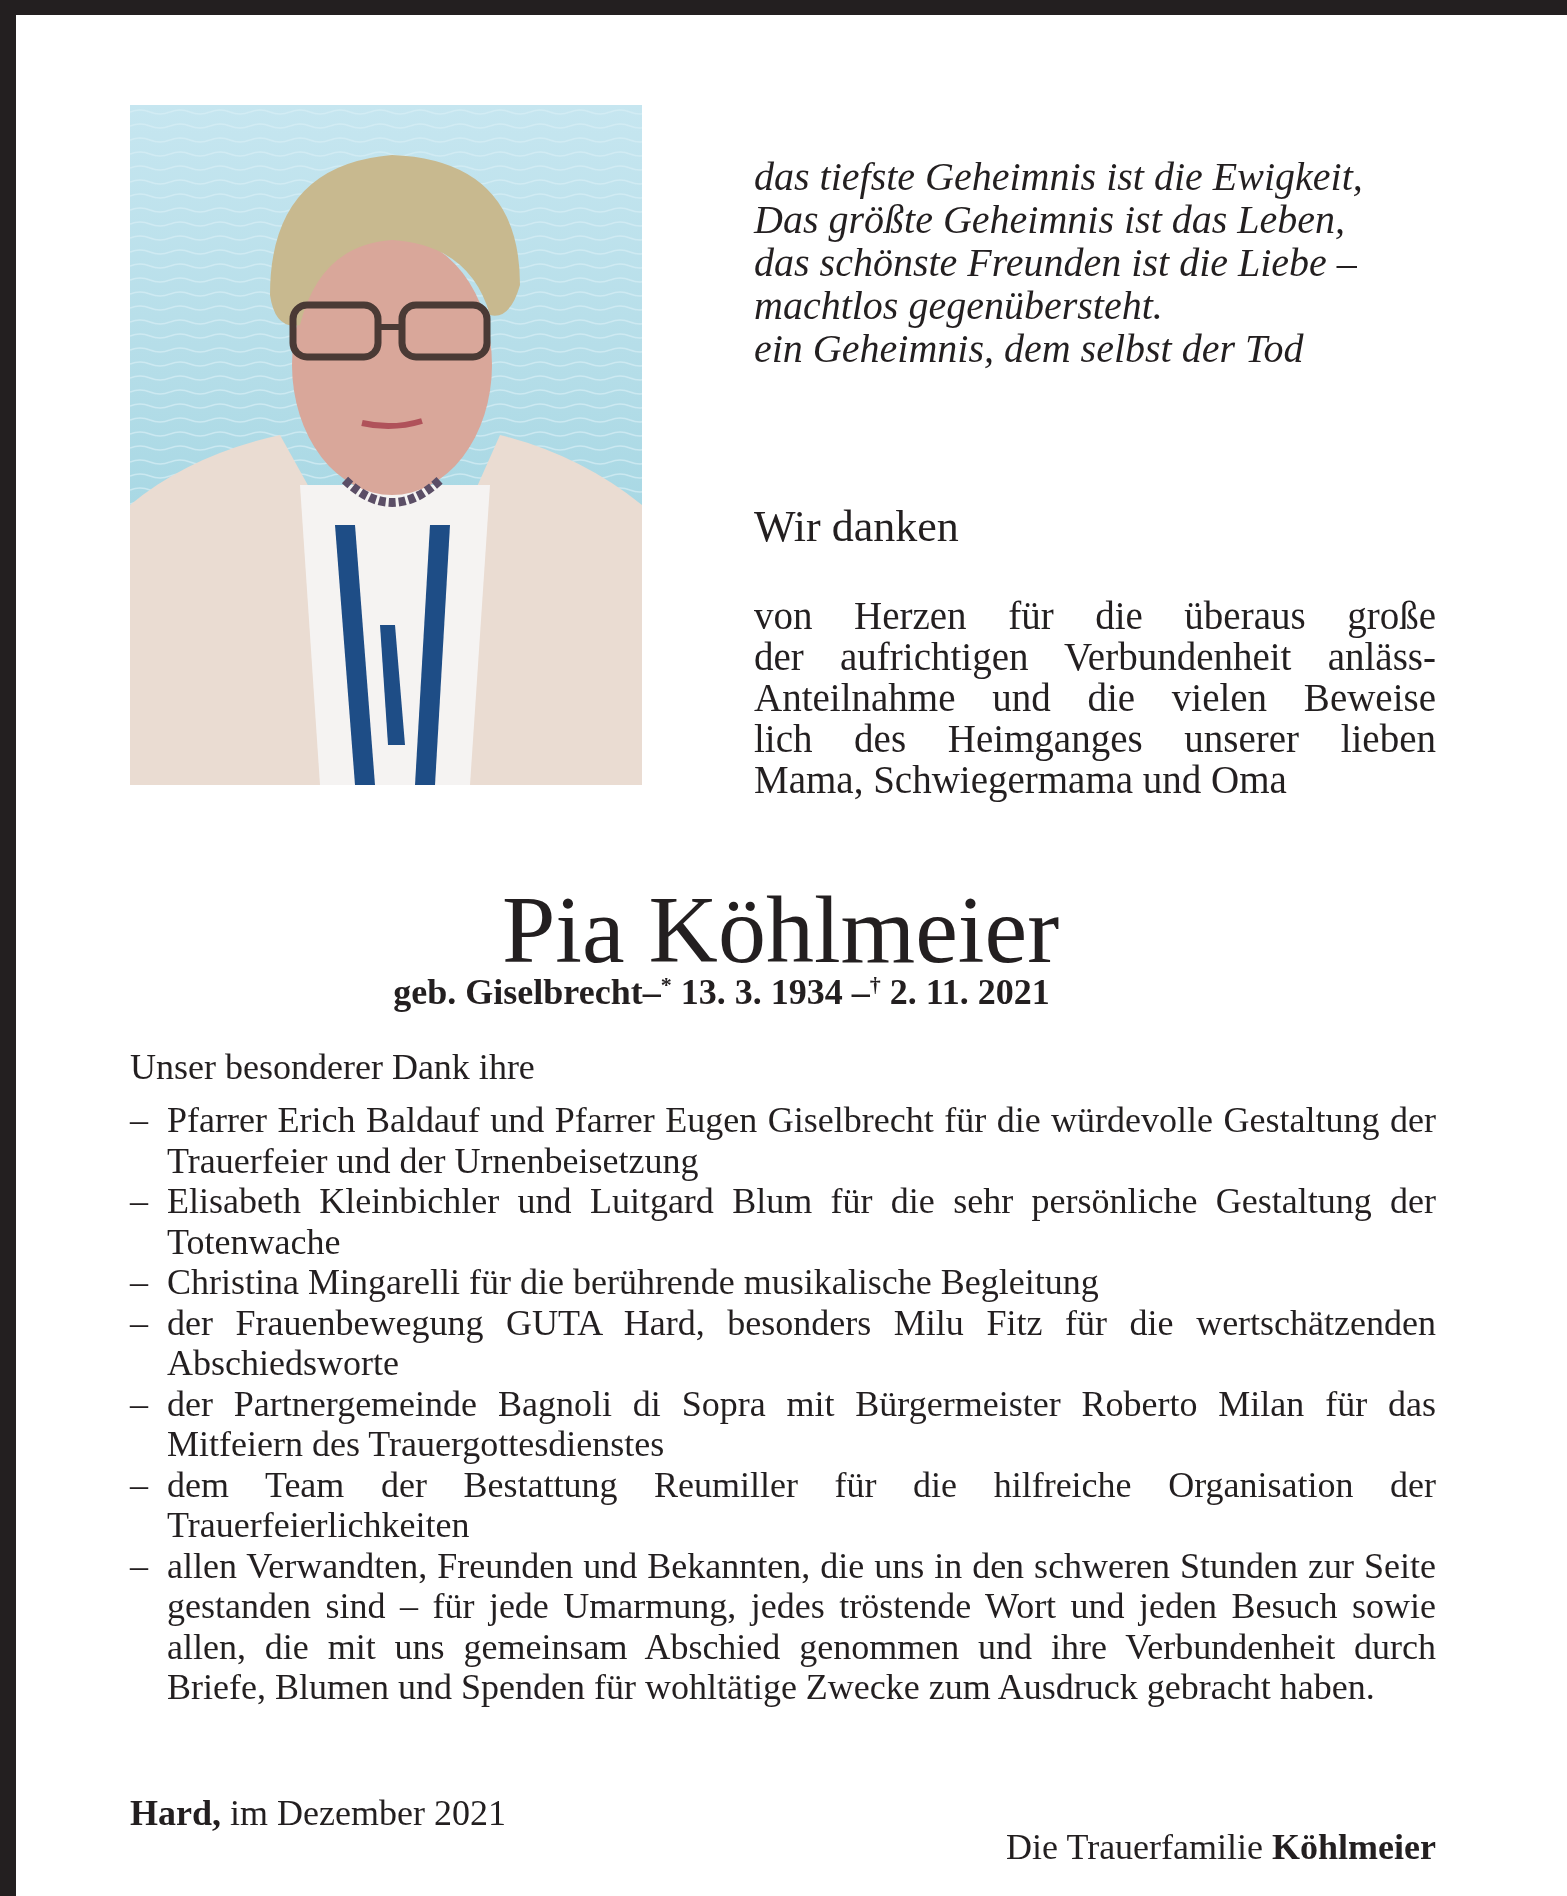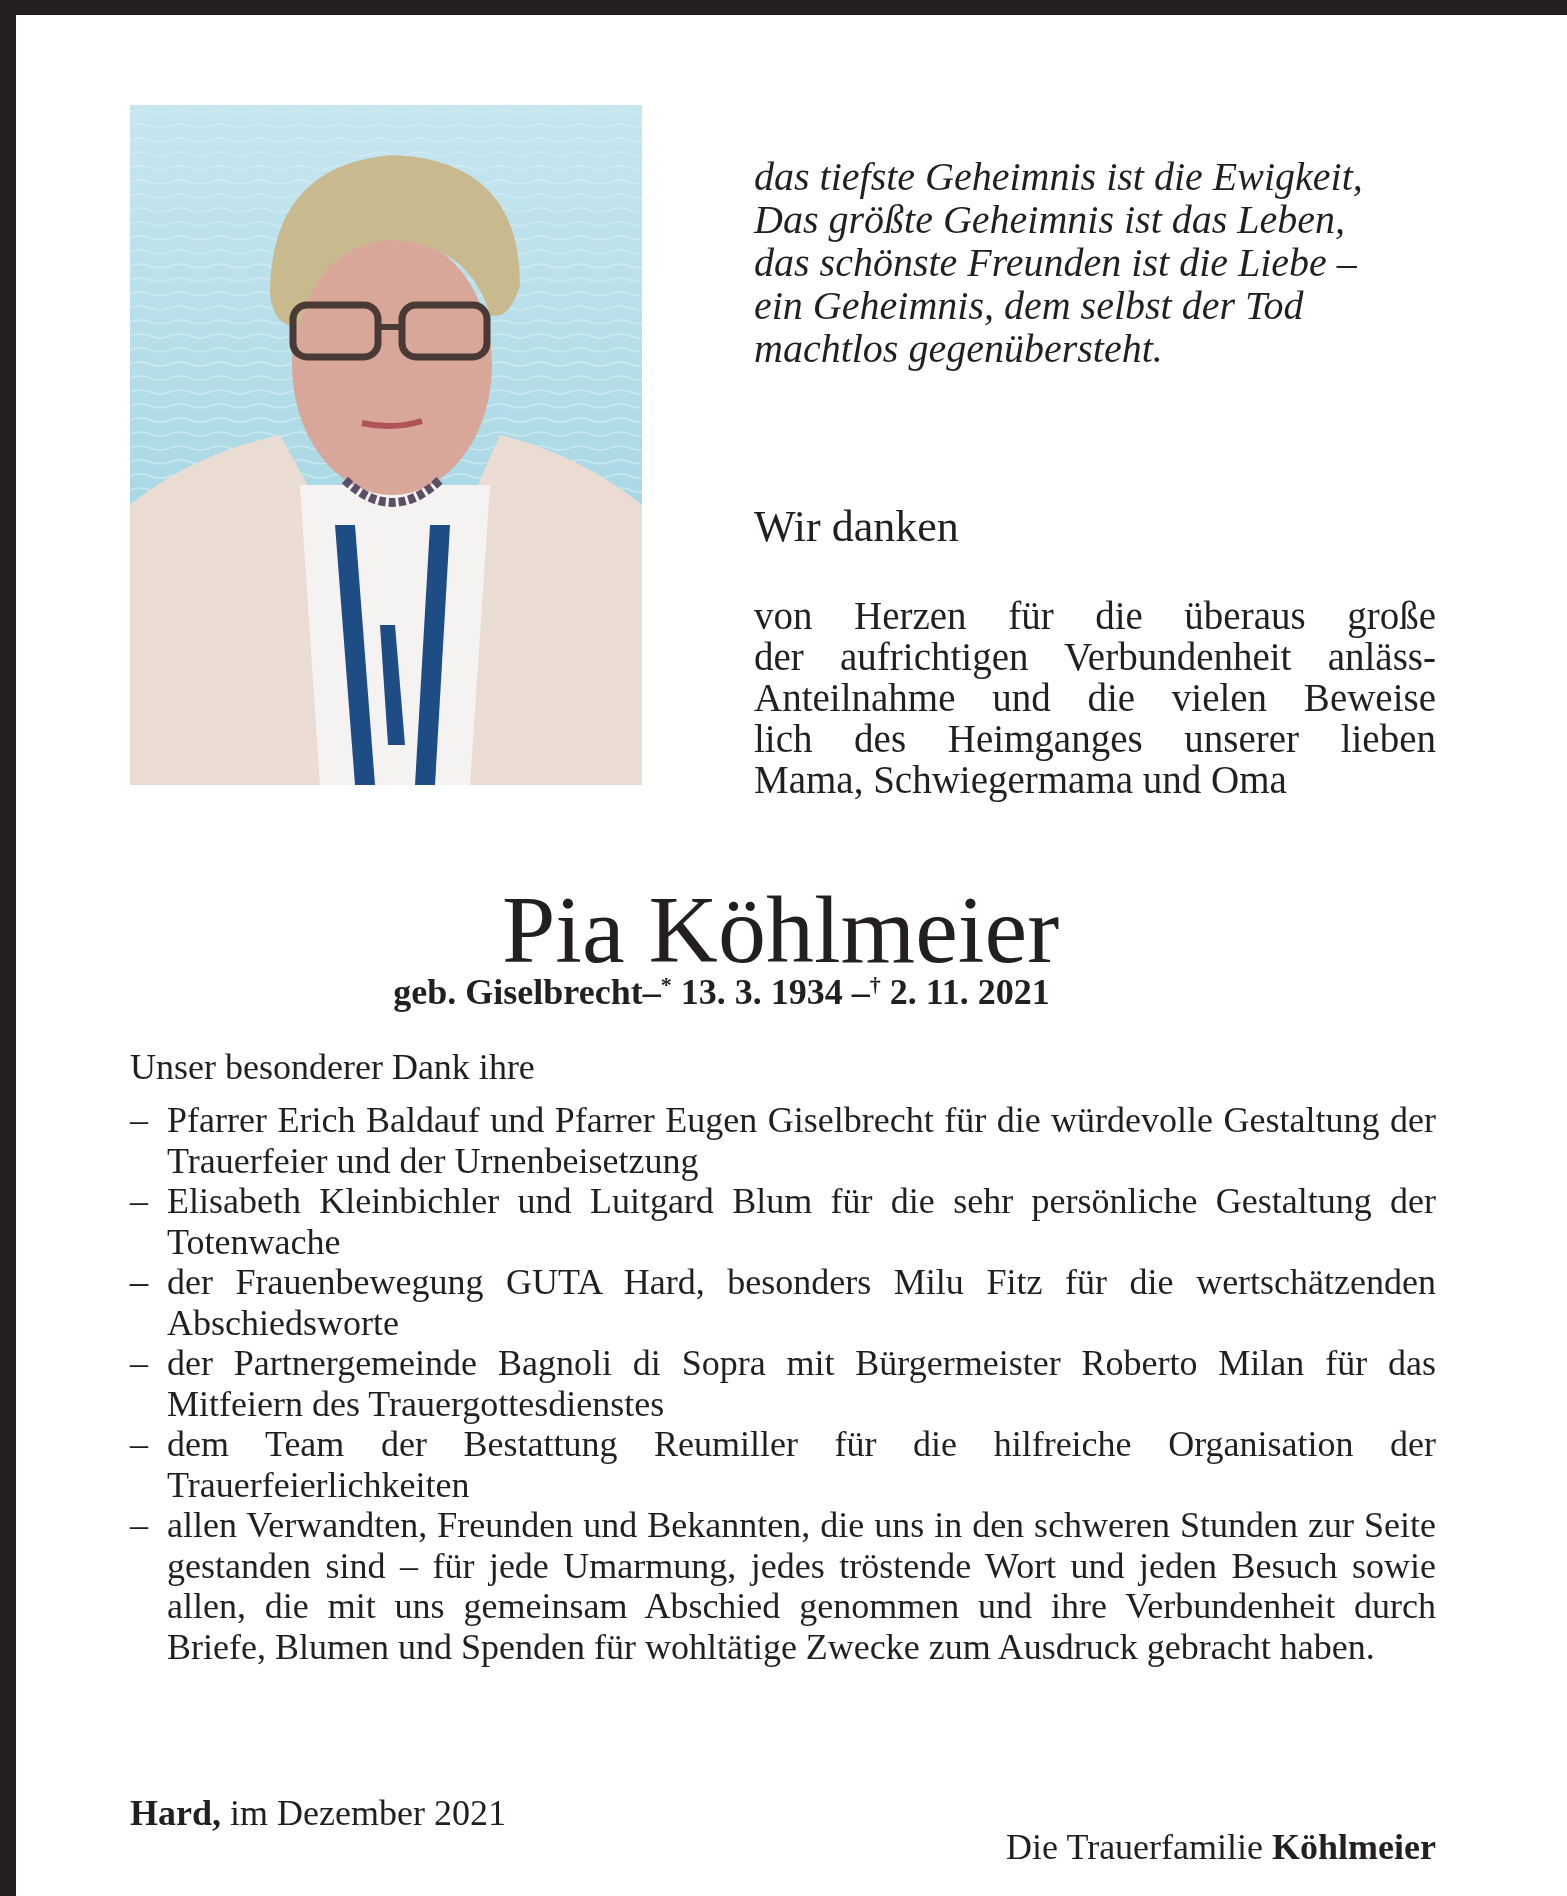--- a/index.html
+++ b/index.html
@@ -150,22 +150,22 @@
       <rect x="272" y="200" width="85" height="52" rx="14" fill="none" stroke="#4a3a35" stroke-width="7"></rect>
       <path d="M248 222 L272 222" stroke="#4a3a35" stroke-width="6"></path>
       <path d="M232 318 Q262 325 292 316" stroke="#b0525a" stroke-width="6" fill="none"></path>
     </svg>
   </div>
 
   <div class="quote">
     <div>das tiefste Geheimnis ist die Ewigkeit,</div>
     <div>Das größte Geheimnis ist das Leben,</div>
     <div>das schönste Freunden ist die Liebe –</div>
+    <div>machtlos gegenübersteht.</div>
     <div>ein Geheimnis, dem selbst der Tod</div>
-    <div>machtlos gegenübersteht.</div>
   </div>
 
   <div class="thanks-heading">Wir danken</div>
 
   <div class="thanks-body">
     <span class="jl">von Herzen für die überaus große</span>
     <span class="jl">der aufrichtigen Verbundenheit anläss-</span>
     <span class="jl">Anteilnahme und die vielen Beweise</span>
     <span class="jl">lich des Heimganges unserer lieben</span>
     <span class="ll">Mama, Schwiegermama und Oma</span>
@@ -178,21 +178,21 @@
     <span>13. 3. 1934</span>
     <span>–</span><sup>†</sup>
     <span>2. 11. 2021</span>
   </div>
 
   <div class="dank-heading">Unser besonderer Dank ihre</div>
 
   <ul class="list">
     <li><span class="dash">–</span><span>Pfarrer Erich Baldauf und Pfarrer Eugen Giselbrecht für die würdevolle Gestaltung der Trauerfeier und der Urnenbeisetzung</span></li>
     <li><span class="dash">–</span><span>Elisabeth Kleinbichler und Luitgard Blum für die sehr persönliche Gestal­tung der Totenwache</span></li>
-    <li><span class="dash">–</span></li>
+    <li><span class="dash">–</span><span>Christina Mingarelli für die berührende musikalische Begleitung</span></li>
     <li><span class="dash">–</span><span>der Frauenbewegung GUTA Hard, besonders Milu Fitz für die wertschät­zenden Abschiedsworte</span></li>
     <li><span class="dash">–</span><span>der Partnergemeinde Bagnoli di Sopra mit Bürgermeister Roberto Milan für das Mitfeiern des Trauergottesdienstes</span></li>
     <li><span class="dash">–</span><span>dem Team der Bestattung Reumiller für die hilfreiche Organisation der Trauerfeierlichkeiten</span></li>
     <li><span class="dash">–</span><span>allen Verwandten, Freunden und Bekannten, die uns in den schweren Stunden zur Seite gestanden sind – für jede Umarmung, jedes tröstende Wort und jeden Besuch sowie allen, die mit uns gemeinsam Abschied genommen und ihre Verbundenheit durch Briefe, Blumen und Spenden für wohltätige Zwecke zum Ausdruck gebracht haben.</span></li>
   </ul>
 
   <div class="footer-left">
     <b>Hard,</b>
     <span>im Dezember 2021</span>
   </div>

